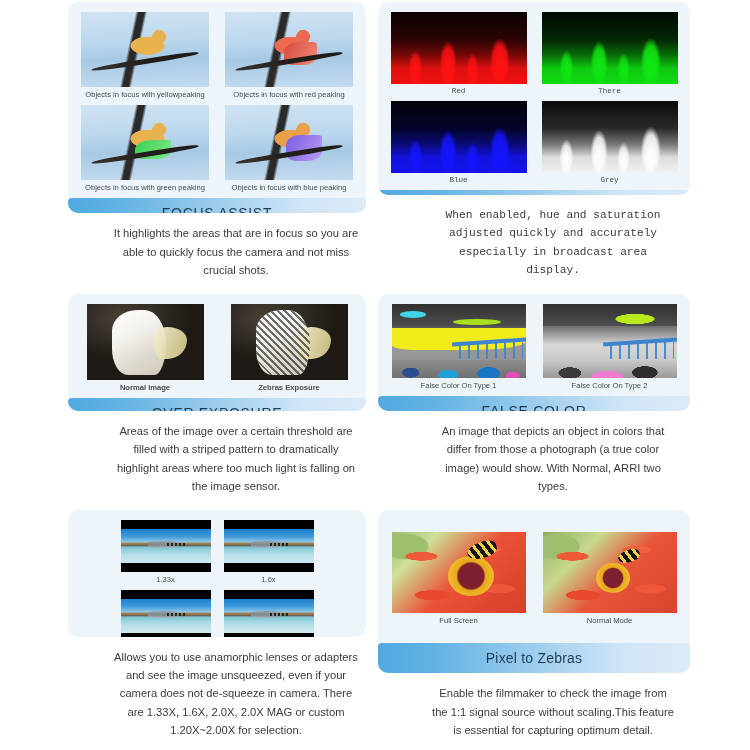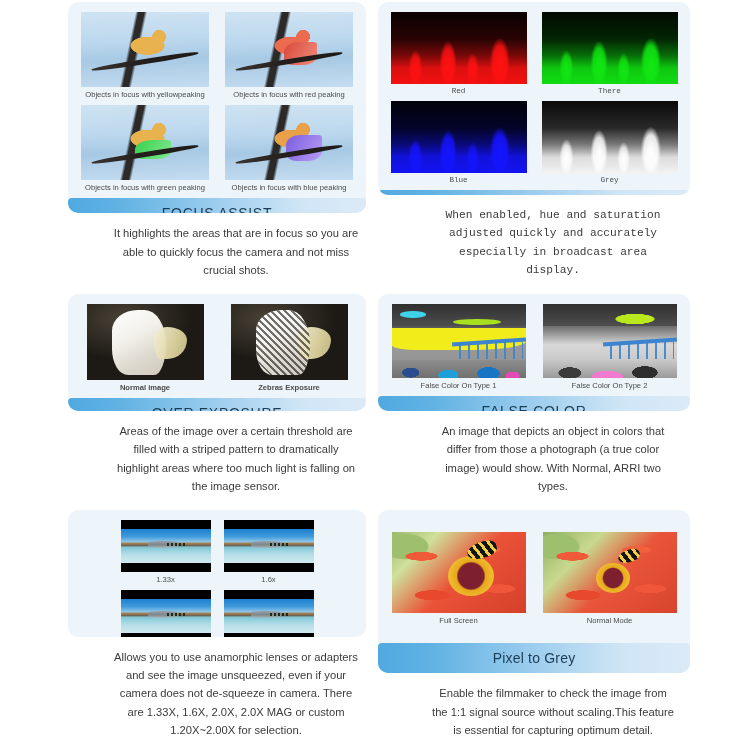--- a/index.html
+++ b/index.html
@@ -480,18 +480,18 @@
           <div class="thumb">
             <div class="thumb-img im-flower">
                 <div class="petals"></div>
                 <div class="disc"></div>
                 <div class="bee"></div>
               </div>
             <div class="cap">Normal Mode</div>
           </div>
         </div>
       </div>
-      <div class="title-bar mixed">Pixel to Grey</div>
+      <div class="title-bar mixed">Pixel to Zebras</div>
     </div>
     <p class="desc">Enable the filmmaker to check the image from the 1:1 signal source without scaling.This feature is essential for capturing optimum detail.</p>
   </section>
 
 </div>
 
 </body></html>

